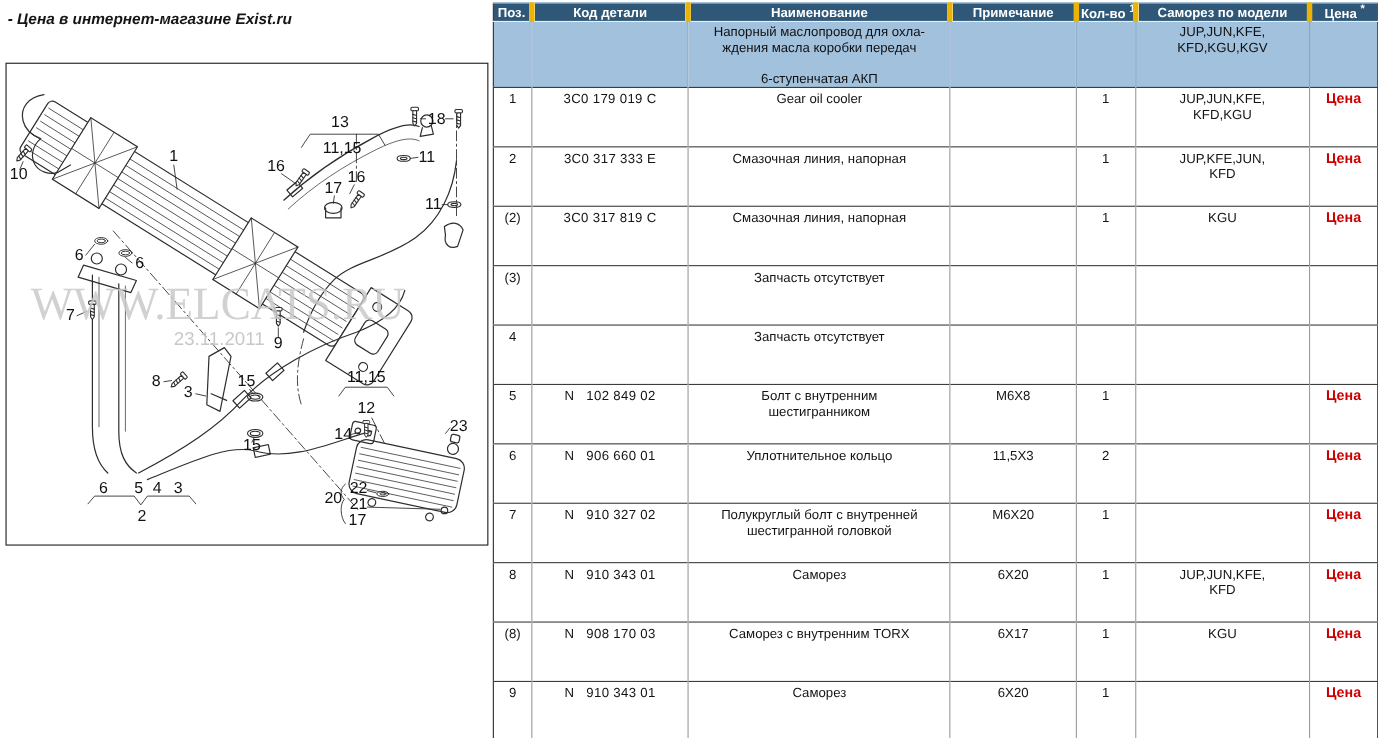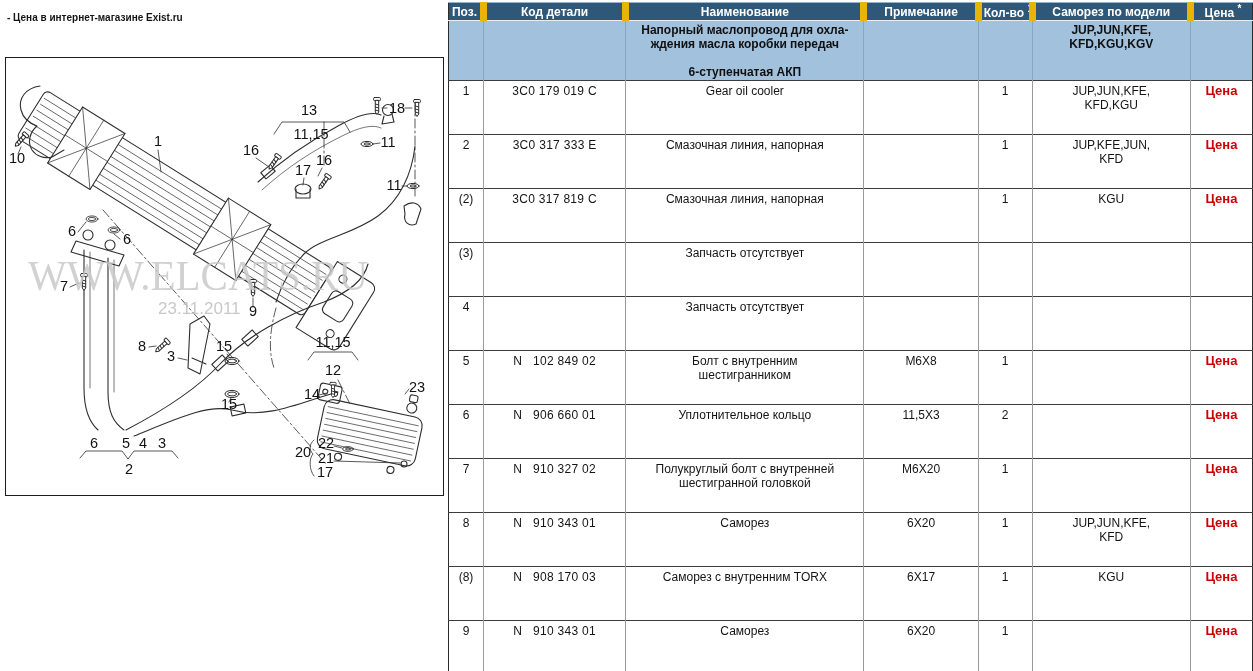--- a/index.html
+++ b/index.html
@@ -1,44 +1,44 @@
 <!DOCTYPE html>
 <html style="--header-bg: #2F5777; --subheader-bg: #A1C1DD; --price-red: #CC0000; --row-border: #3C3C3C; --col-border: #9B9B9B; --watermark: #C9C9C9;"><head>
 <meta charset="utf-8">
 <style>
   html,body{margin:0;padding:0;background:#fff;}
   #page{position:relative;width:1253px;height:671px;overflow:hidden;background:#fff;
         font-family:"Liberation Sans",sans-serif;color:#141414;}
 
   
   #notes{position:absolute;left:7px;top:5px;width:430px;}
-  .note-line{font-size:10px;font-weight:bold;color:#151515;line-height:25px;white-space:nowrap;}
+  .note-line{font-size:14px;font-weight:bold;color:#151515;line-height:25px;white-space:nowrap;font-style:italic;}
   #diagram-box{position:absolute;left:5px;top:57px;width:437px;height:437px;border:1px solid #1c1c1c;background:#fff;}
   #diagram-box svg{display:block;}
   #art{stroke:#2e2e2e;stroke-width:1.1;fill:none;stroke-linecap:round;stroke-linejoin:round;}
   #art .dd{stroke-dasharray:9 3 2 3;stroke-width:.8;}
   #art .ld{stroke-width:.8;}
   #art .thin{stroke-width:.65;}
   #callouts text{font:14.5px "Liberation Sans",sans-serif;fill:#121212;text-anchor:middle;stroke:none;}
   .wm{font-family:"Liberation Serif",serif;fill:#c9c9c9;opacity:.85;}
   .wm-date{font-family:"Liberation Sans",sans-serif;fill:#c3c3c3;opacity:.9;}
 
   
   #table-wrap{position:absolute;left:448px;top:2px;width:805px;}
   table.parts{border-collapse:collapse;table-layout:fixed;width:805px;background:#fff;
               border:1px solid #2b2b2b;}
   table.parts th,table.parts td{overflow:hidden;}
   
   tr.h1 th{background:var(--header-bg,#2F5777);color:#fff;font-size:12px;font-weight:bold;
-           height:15px;padding:0 2px;border-left:7px solid #eab308;border-top:1px solid #8fb4d2;
+           height:15px;padding:0 2px;border-left:5px solid #eab308;border-top:1px solid #8fb4d2;
            white-space:nowrap;}
   tr.h1 th:first-child{border-left:none;margin-left:40px;}
   tr.h1 sup{font-size:10px;}
   
-  tr.h2 td{background:var(--subheader-bg,#A1C1DD);color:#101010;font-size:12px;font-weight:bold;
+  tr.h2 td{background:var(--subheader-bg,#A1C1DD);color:#101010;font-size:12px;font-weight:normal;
            height:48px;vertical-align:top;text-align:center;padding-top:2px;
            border-left:1px solid #87a6c2;border-top:1px solid #e8eef5;
            white-space:pre-wrap;line-height:14px;}
   tr.h2 td:first-child{border-left:none;}
   
   tbody.rows td{height:49px;vertical-align:top;text-align:center;font-size:12px;line-height:14px;
                 padding-top:3px;border-left:1px solid #9b9b9b;border-top:1px solid #3c3c3c;
                 white-space:pre-wrap;background:#fff;}
   tbody.rows td:first-child{border-left:none;}
   td.c-code{letter-spacing:.3px;}

